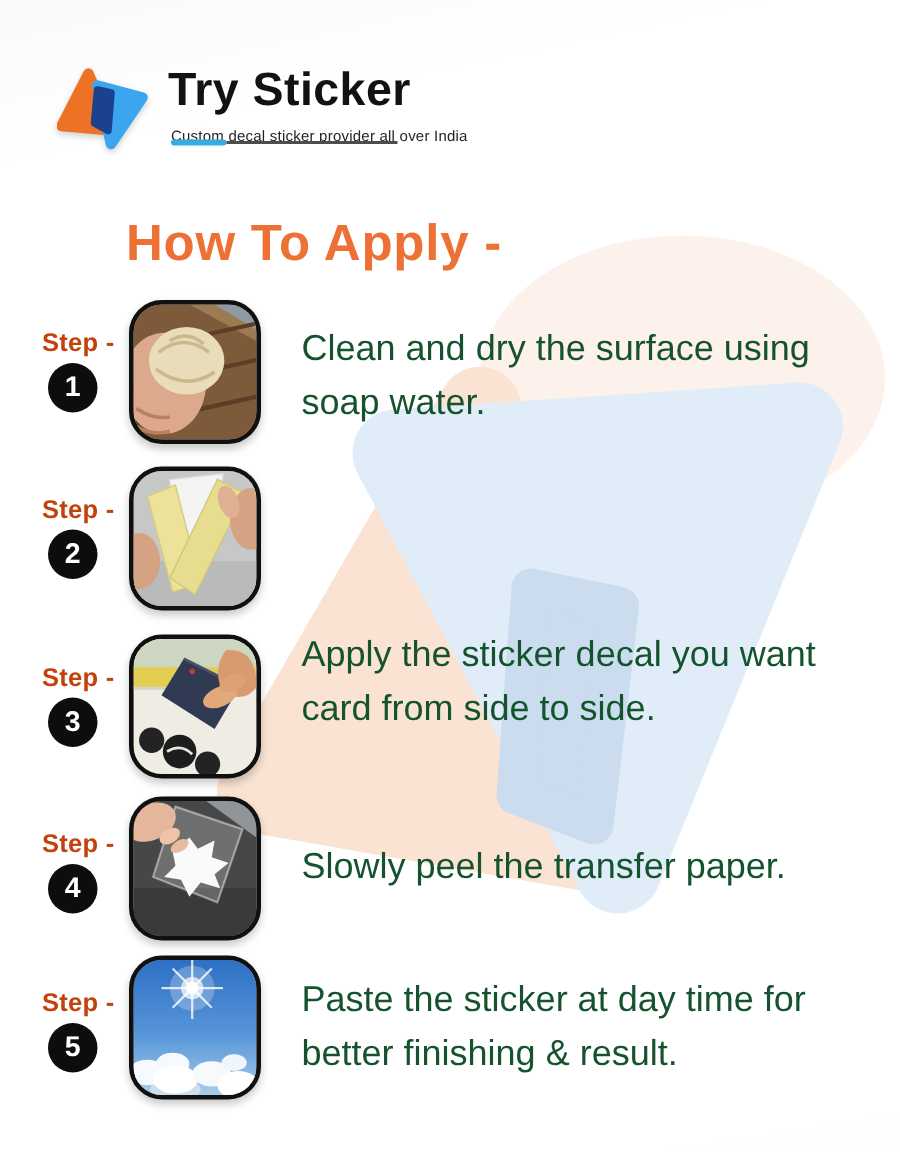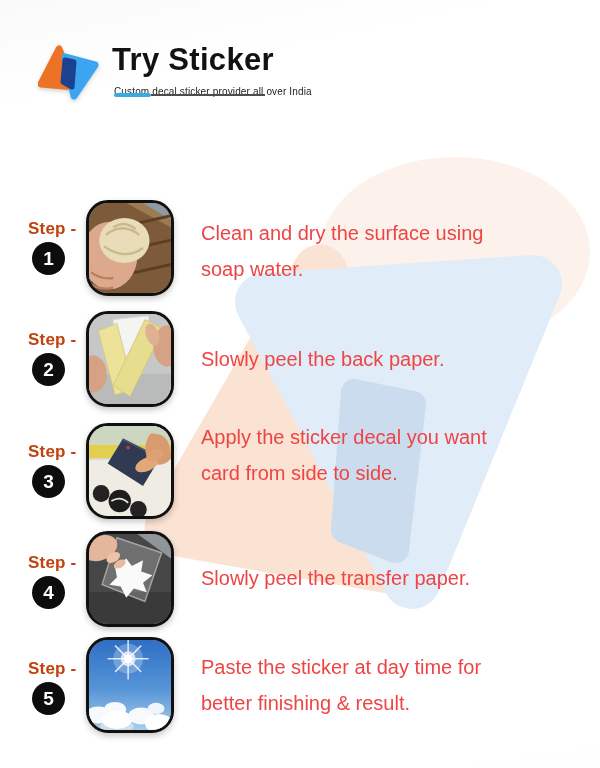--- a/index.html
+++ b/index.html
@@ -36,22 +36,22 @@
         color:#c2410c;letter-spacing:.2px;}
   .r4 .step-label,.r5 .step-label{top:22px}
   .badge{position:absolute;left:32px;top:42px;width:33px;height:33px;border-radius:50%;
         background:#0d0d0d;color:#ffffff;font-size:19px;font-weight:bold;
         display:flex;align-items:center;justify-content:center;}
   .r4 .badge,.r5 .badge{top:45px}
   .thumb{position:absolute;left:86px;top:0;width:82px;height:90px;border:3px solid #101010;
         border-radius:22px;overflow:hidden;background:#9a9a9a;
         box-shadow:0 3px 6px rgba(0,0,0,.22);}
   .thumb svg{display:block;width:100%;height:100%;}
-  .step-text{position:absolute;left:201px;width:392px;font-size:20px;line-height:36px;
-        color:#ef4444;}
+  .step-text{position:absolute;left:201px;width:392px;font-size:24px;line-height:36px;
+        color:#14532d;}
   .r1 .step-text{top:15px}.r2 .step-text{top:30px}.r3 .step-text{top:-4px}
   .r4 .step-text{top:29px}.r5 .step-text{top:12px}
 </style>
 </head>
 <body>
 
 <div id="page">
 
   <div class="band-top"></div>
   <div class="band-bottom"></div>
@@ -66,20 +66,21 @@
   <svg class="logo" viewBox="0 0 64 58">
     <polygon points="21,5 3,40 37,43" fill="#ED7226" stroke="#ED7226" stroke-width="7" stroke-linejoin="round"></polygon>
     <polygon points="27,13 57,21 36,52" fill="#3BA5EF" stroke="#3BA5EF" stroke-width="7" stroke-linejoin="round"></polygon>
     <polygon points="27,16 36,18 34,43 25,38" fill="#1C418F" stroke="#1C418F" stroke-width="5" stroke-linejoin="round"></polygon>
   </svg>
   <div class="brand-title">Try Sticker</div>
   <div class="brand-tagline">Custom decal sticker provider all over India</div>
   <div class="divider-blue"></div>
   <div class="divider-gray"></div>
 
+  <div class="heading">How To Apply -</div>
 
   <div class="row r1">
     <div class="step-label">Step -</div>
     <div class="badge">1</div>
     <div class="thumb">
       <svg viewBox="0 0 88 96" preserveAspectRatio="none">
         <rect width="88" height="96" fill="#7d5a3a"></rect>
         <polygon points="40,0 88,0 88,26" fill="#9c7a52"></polygon>
         <polygon points="58,0 88,0 88,18" fill="#8e9aa4"></polygon>
         <path d="M-5 34 L95 12 M-5 60 L95 38 M-5 86 L95 64" stroke="#5d3d24" stroke-width="3" fill="none"></path>
@@ -102,23 +103,20 @@
       <svg viewBox="0 0 88 96" preserveAspectRatio="none">
         <rect width="88" height="96" fill="#c6c8c7"></rect>
         <rect y="64" width="88" height="32" fill="#b9bbba"></rect>
         <polygon points="26,6 64,2 60,54 30,58" fill="#f4f4f2" stroke="#dddddd" stroke-width="1"></polygon>
         <polygon points="10,18 30,10 48,80 28,86" fill="#ece29a" stroke="#d6cc7e" stroke-width="1"></polygon>
         <polygon points="60,6 80,16 44,88 26,76" fill="#e7dd8f" stroke="#d2c87c" stroke-width="1"></polygon>
         <ellipse cx="4" cy="64" rx="15" ry="20" fill="#d6a284"></ellipse>
         <ellipse cx="84" cy="34" rx="15" ry="22" fill="#d6a284"></ellipse>
         <ellipse cx="68" cy="22" rx="7" ry="12" fill="#e0b092" transform="rotate(-20 68 22)"></ellipse>
       </svg>
-    </div>
-    <div class="step-text">
-      <div>Slowly peel the back paper.</div>
     </div>
   </div>
 
   <div class="row r3">
     <div class="step-label">Step -</div>
     <div class="badge">3</div>
     <div class="thumb">
       <svg viewBox="0 0 88 96" preserveAspectRatio="none">
         <rect width="88" height="96" fill="#efece4"></rect>
         <rect width="88" height="20" fill="#cdd6c0"></rect>

